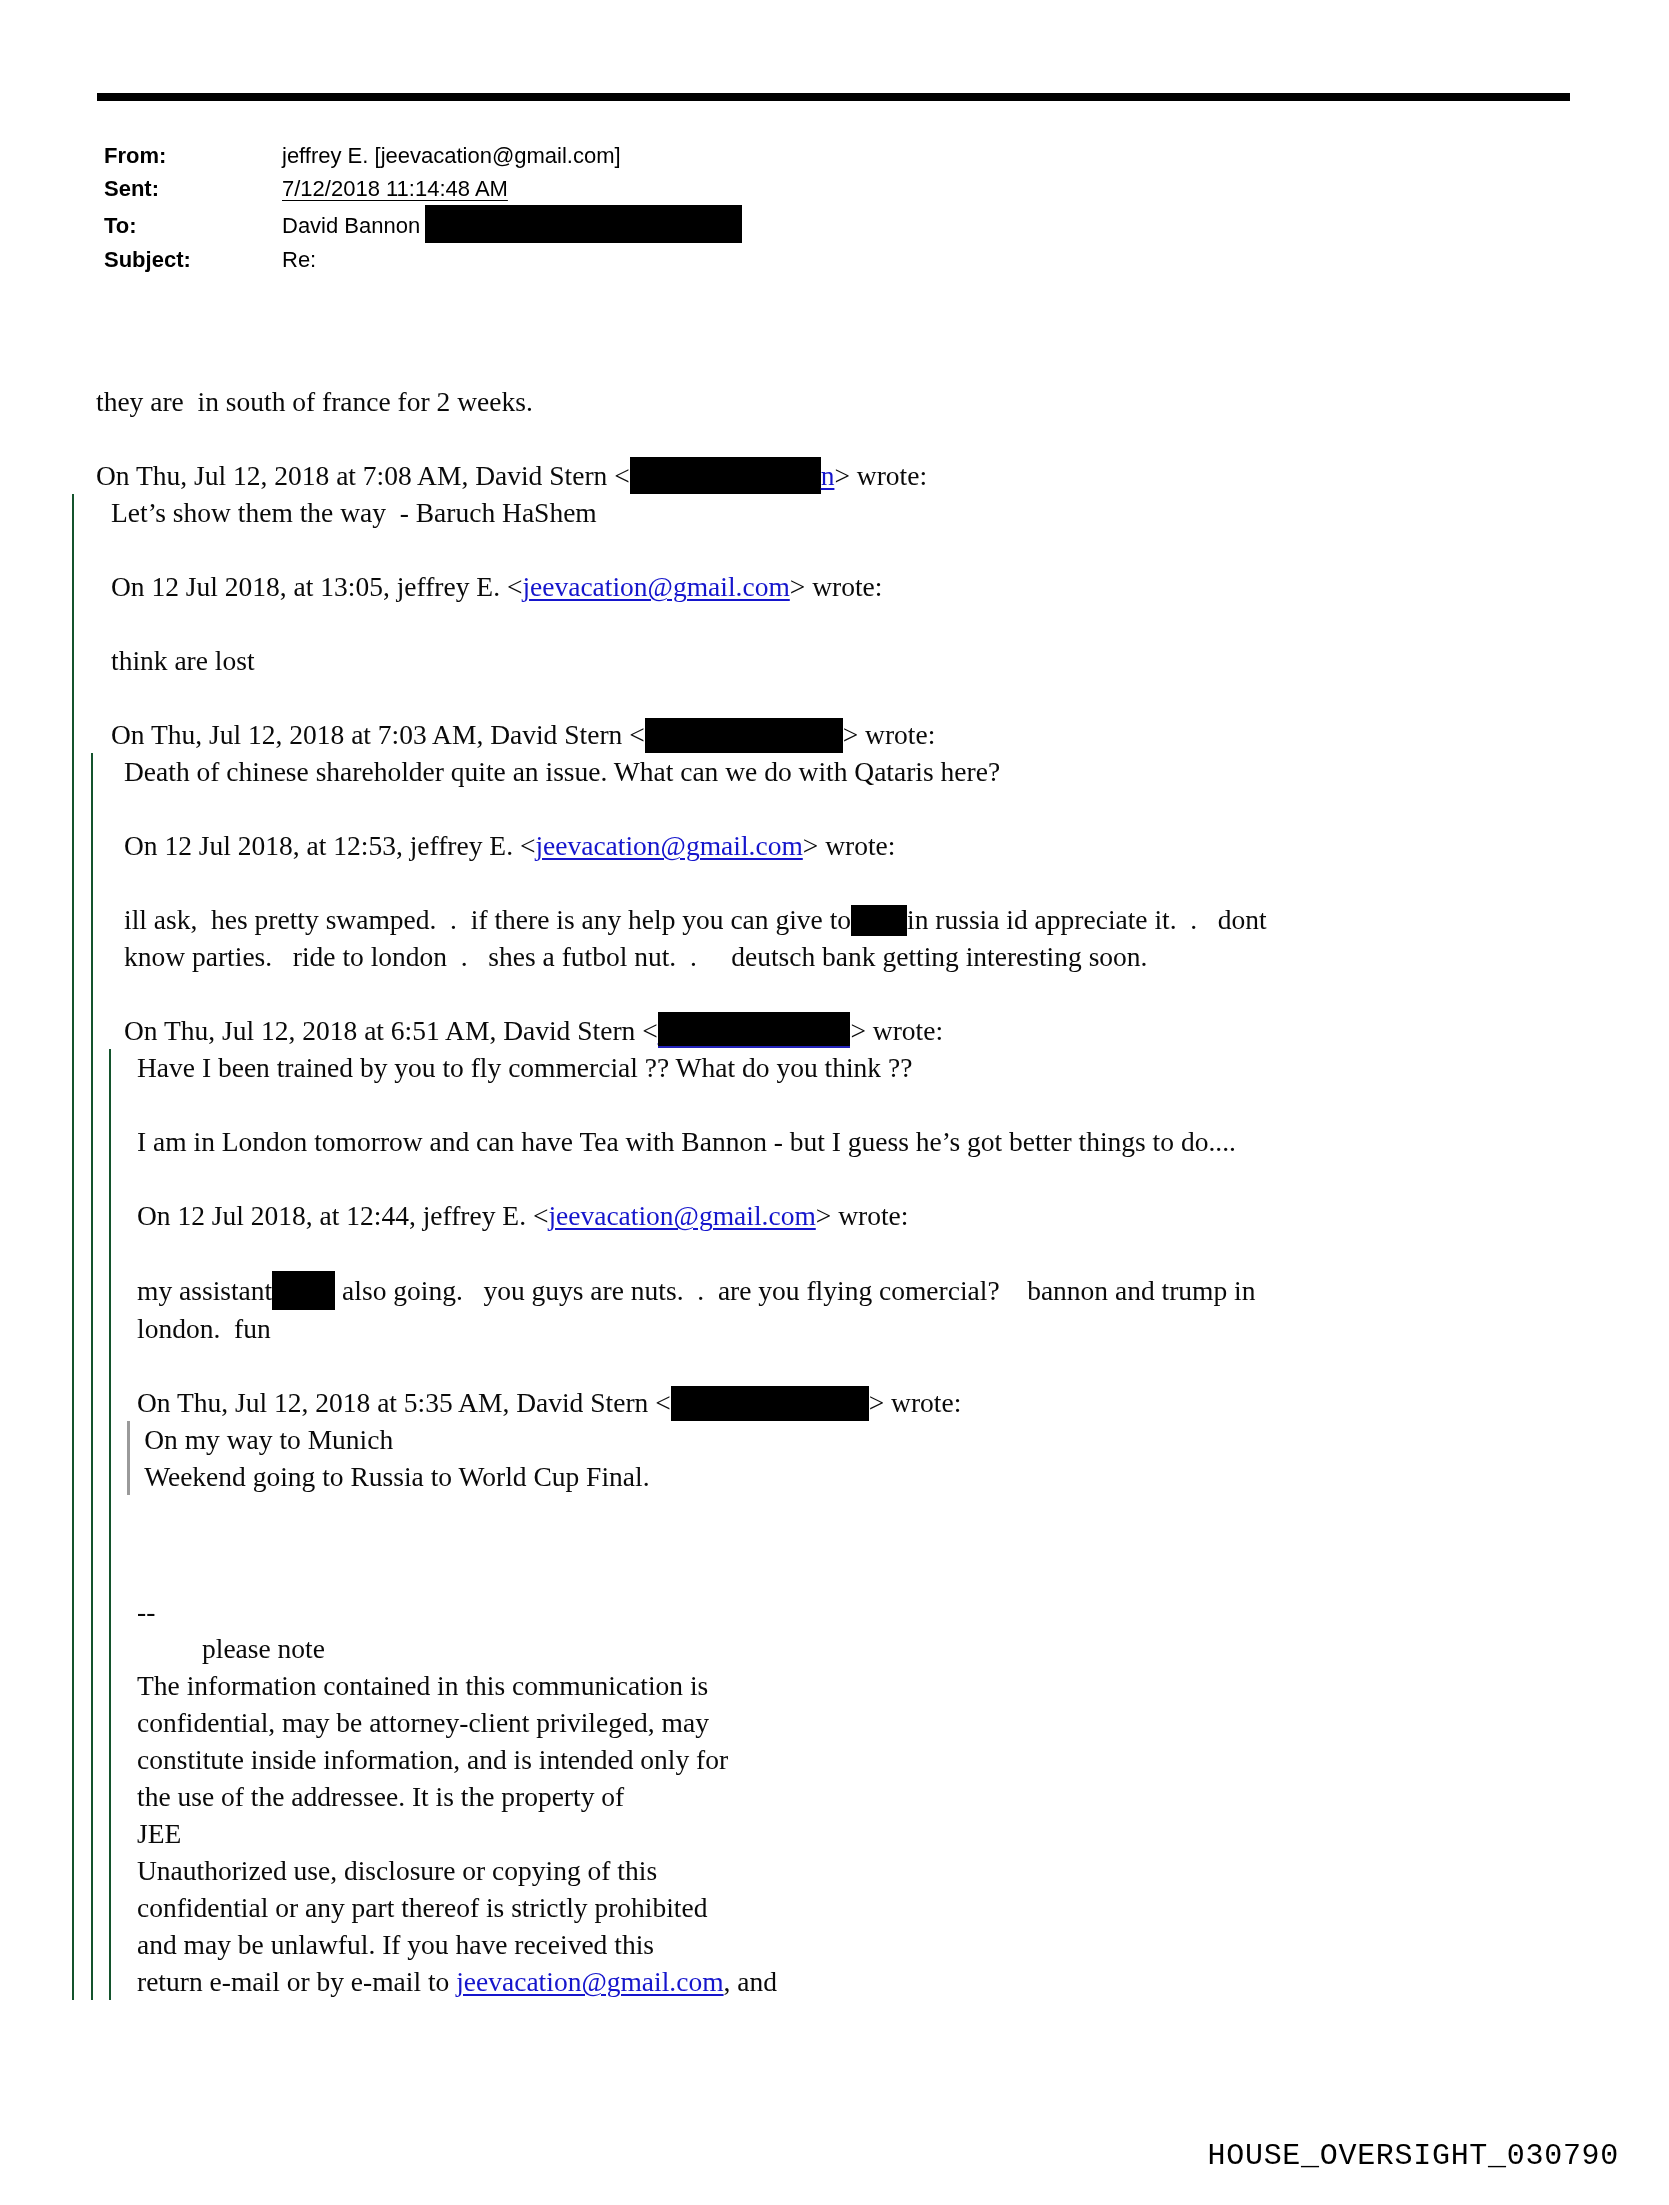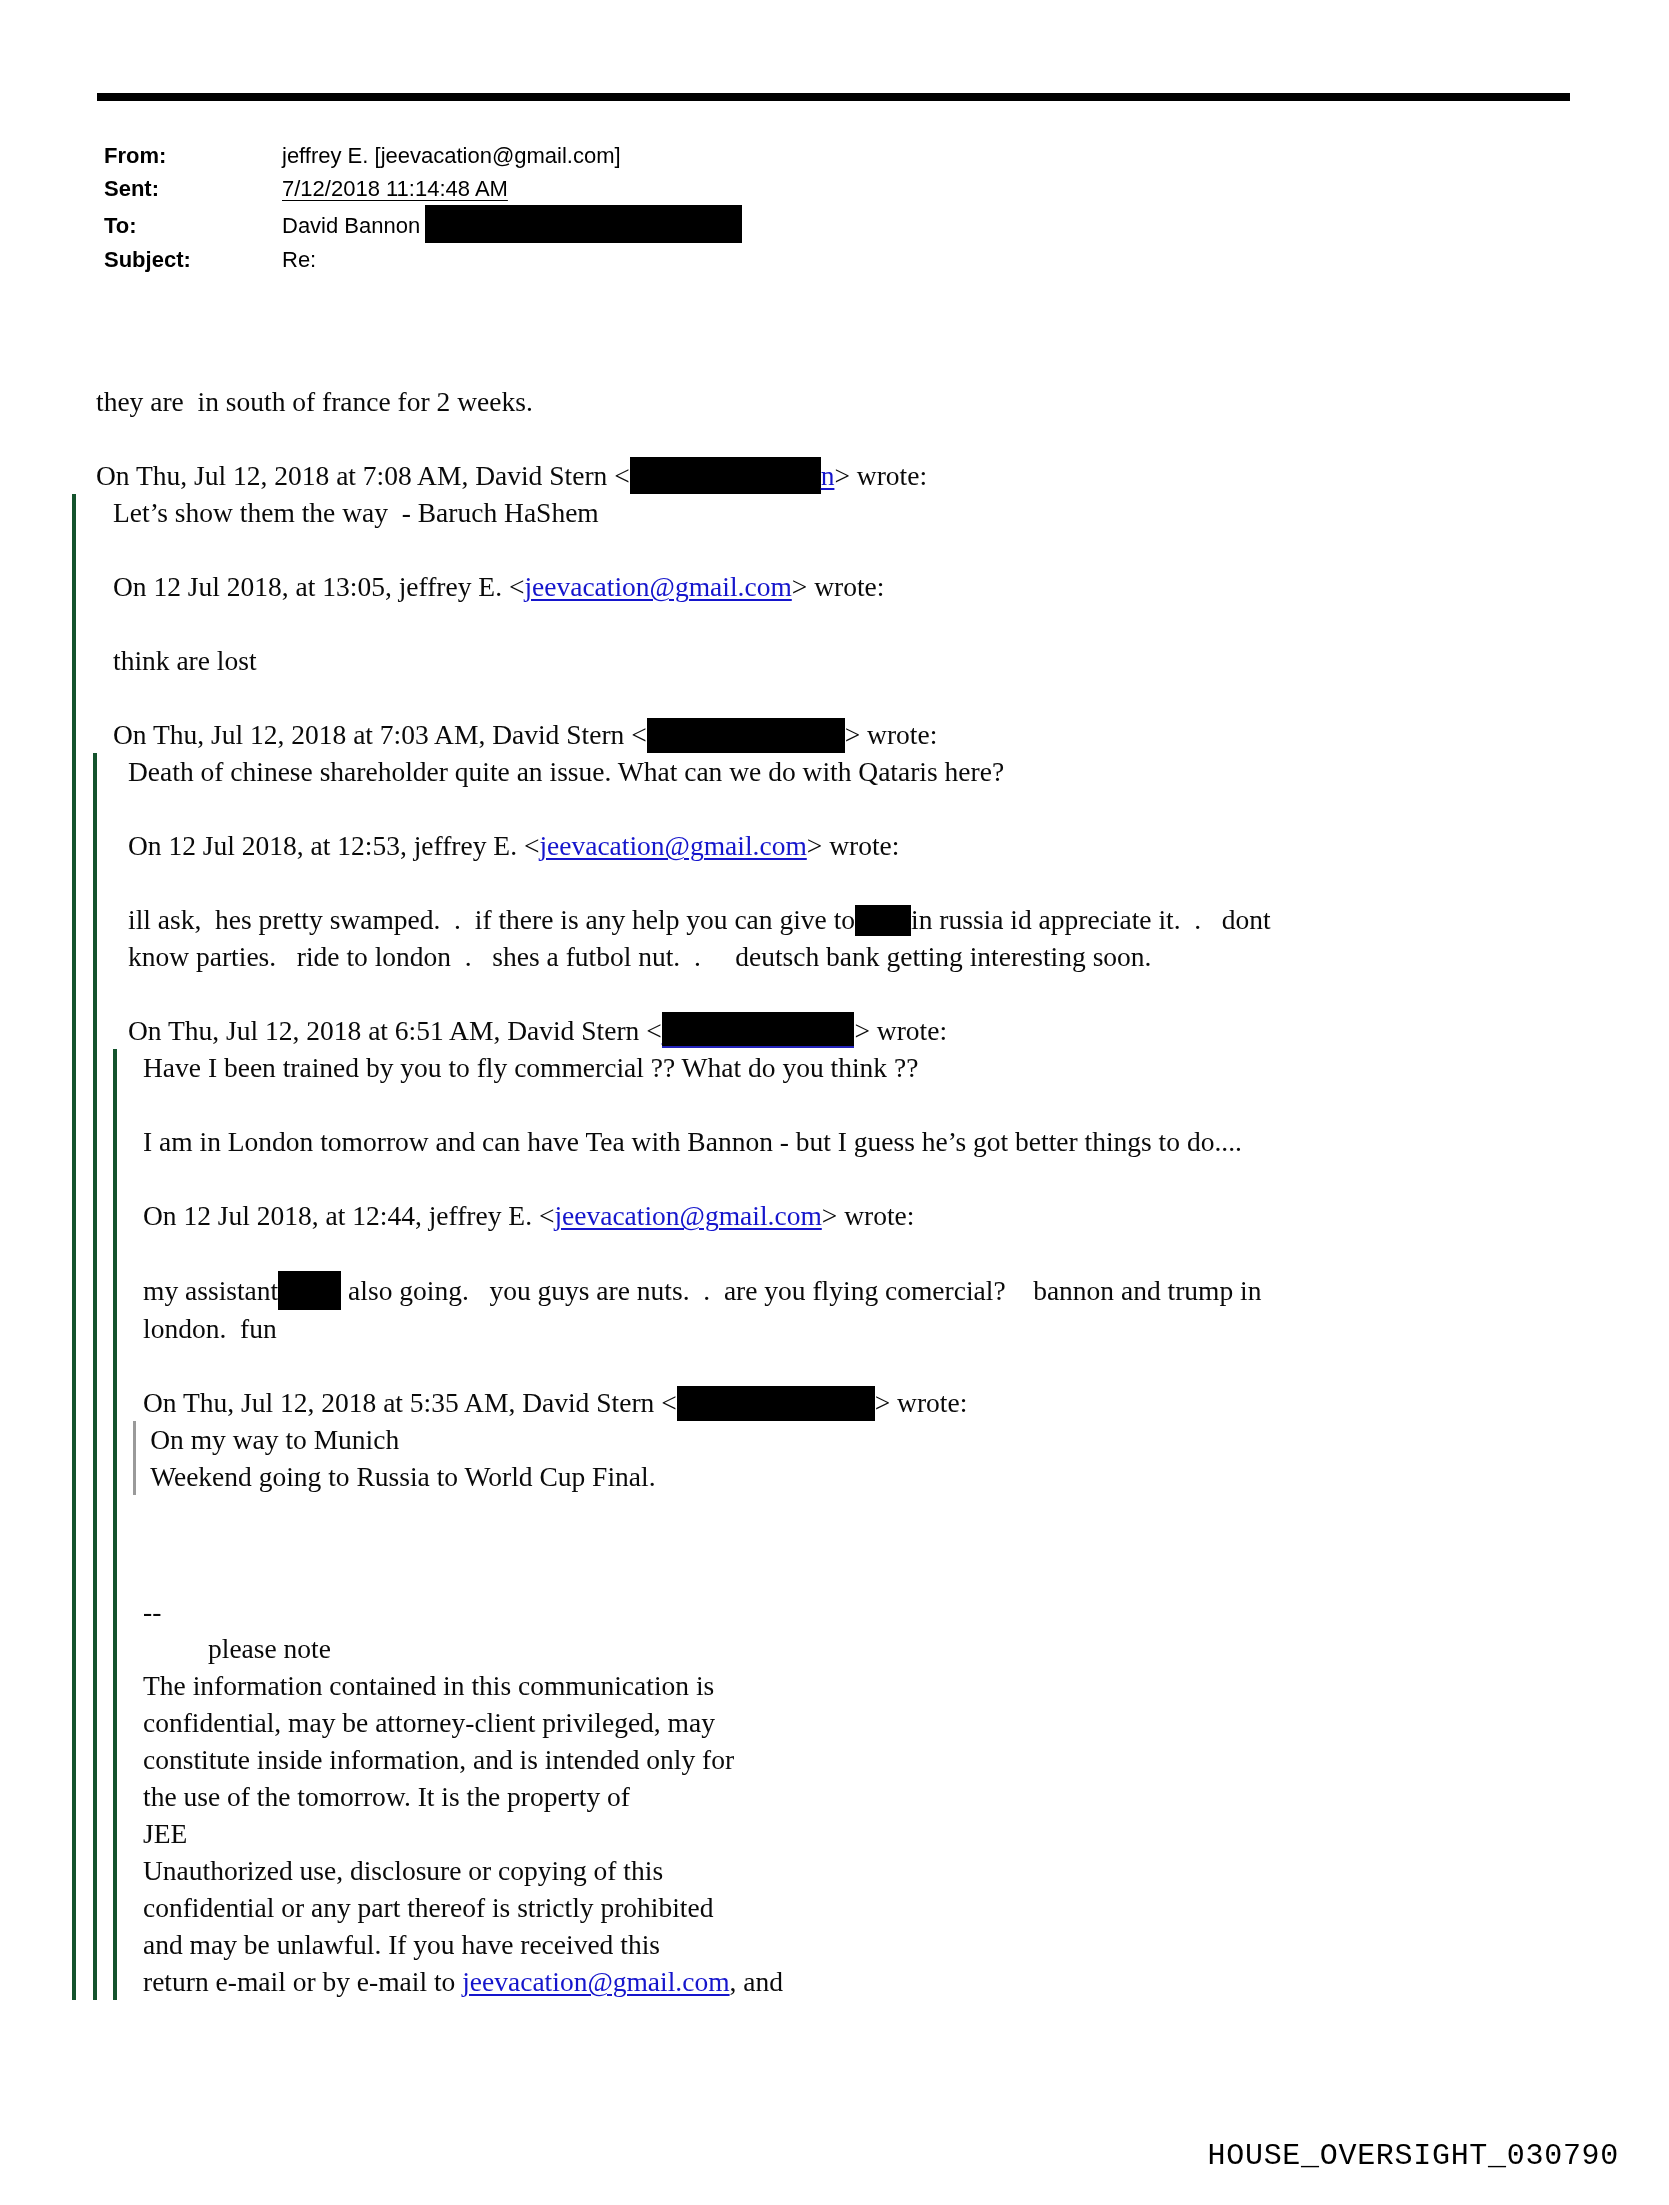--- a/index.html
+++ b/index.html
@@ -25,21 +25,21 @@
   .hvalue.u{text-decoration:underline;text-decoration-thickness:1.3px;text-underline-offset:3.9px;}
   .redact{display:inline-block;background:#000;}
   .r-to{width:317px;height:38px;vertical-align:-10.5px;margin-left:5.2px;}
   .emailbody{
     position:absolute;left:96px;top:339px;width:1512px;
     font-family:"Liberation Serif","DejaVu Serif",serif;
     font-size:27.5px;line-height:37px;margin-top:44px;
   }
   .p{margin:0;white-space:pre-wrap;}
   .gap{margin-top:37px;}
-  .q{border-left:4px solid #14532d;}
+  .q{border-left:2px solid #14532d;}
   .q1{margin-left:-24px;padding-left:37px;}
   .q2{margin-left:-20px;padding-left:31px;}
   .q3{margin-left:-15px;padding-left:26px;}
   .q4{border-left:3.3px solid #9a9a9a;margin-left:-9.8px;padding-left:14px;}
   .sig{margin-top:98px;}
   .note-line{padding-left:65px;}
   .lnk{color:#1515cc;text-decoration:underline;text-decoration-thickness:2px;text-underline-offset:3.3px;}
   .peek{color:#1515cc;text-decoration:underline;text-decoration-thickness:2px;text-underline-offset:3.3px;}
   .r-708{width:191px;height:37px;vertical-align:-9.2px;}
   .r-703{width:198px;height:35px;vertical-align:-8.5px;}
@@ -106,21 +106,21 @@
             <div class="p">On my way to Munich</div>
             <div class="p">Weekend going to Russia to World Cup Final.</div>
           </div>
 
           <div class="sig">
             <div class="p">--</div>
             <div class="p note-line">please note</div>
             <div class="p">The information contained in this communication is</div>
             <div class="p">confidential, may be attorney-client privileged, may</div>
             <div class="p">constitute inside information, and is intended only for</div>
-            <div class="p">the use of the tomorrow. It is the property of</div>
+            <div class="p">the use of the addressee. It is the property of</div>
             <div class="p">JEE</div>
             <div class="p">Unauthorized use, disclosure or copying of this</div>
             <div class="p">confidential or any part thereof is strictly prohibited</div>
             <div class="p">and may be unlawful. If you have received this</div>
             <div class="p"><span>return e-mail or by e-mail to </span><span class="lnk">jeevacation@gmail.com</span><span>, and</span></div>
           </div>
 
         </div>
       </div>
     </div>

